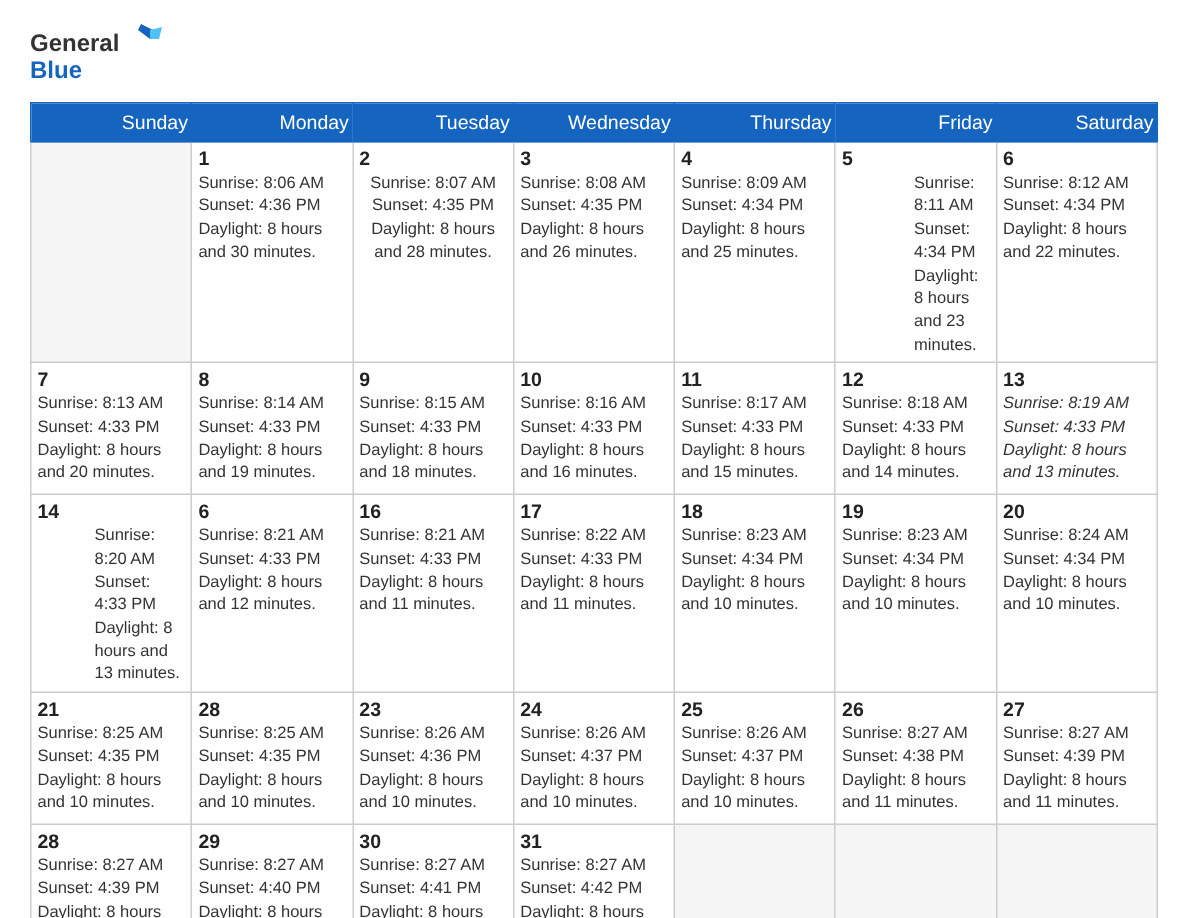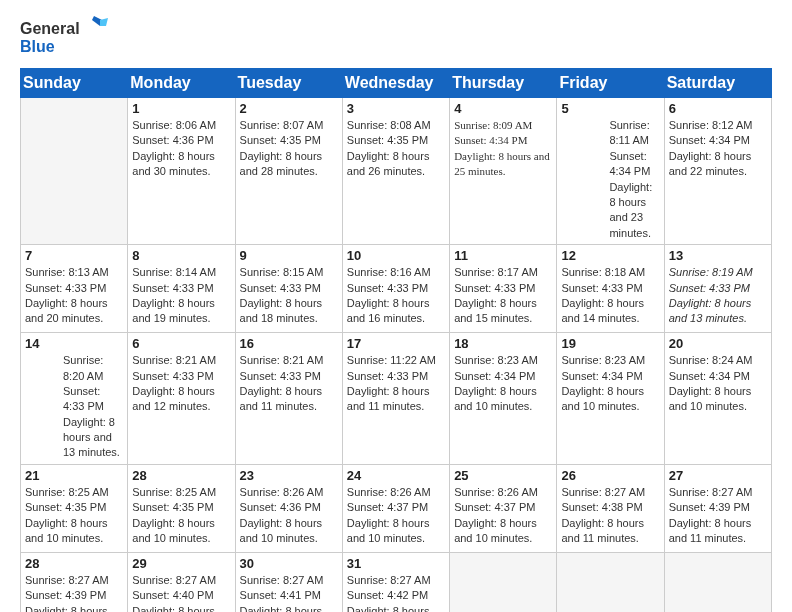--- a/index.html
+++ b/index.html
@@ -44,25 +44,25 @@
     .calendar {
       flex: 1;
       border: 1px solid #ccc;
       border-collapse: collapse;
       width: 100%;
       table-layout: fixed;
     }
     .calendar th {
       background: #1565c0;
       color: #fff;
-      text-align: left;
-      font-size: 16px;
+      text-align: right;
+      font-size: 13px;
       padding: 5px 2px;
       border: 1px solid #1565c0;
-      font-weight: bold;
+      font-weight: normal;
     }
     .calendar td {
       border: 1px solid #ccc;
       vertical-align: top;
       padding: 3px 4px;
       font-size: 10px;
       color: #333;
       background: #fff;
       height: 88px;
     }
@@ -120,33 +120,33 @@
     <tr>
           <td class="empty"></td>
           <td>
             <span class="day-num">1</span>
             <div class="day-info" style="white-space: pre-line;">Sunrise: 8:06 AM
 Sunset: 4:36 PM
 Daylight: 8 hours and 30 minutes.</div>
           </td>
           <td>
             <span class="day-num">2</span>
-            <div class="day-info" style="white-space: pre-line;">Sunrise: 8:07 AM
+            <div class="day-info" style="white-space: pre-line; text-align: center;">Sunrise: 8:07 AM
 Sunset: 4:35 PM
 Daylight: 8 hours and 28 minutes.</div>
           </td>
           <td>
             <span class="day-num">3</span>
             <div class="day-info" style="white-space: pre-line;">Sunrise: 8:08 AM
 Sunset: 4:35 PM
 Daylight: 8 hours and 26 minutes.</div>
           </td>
           <td>
             <span class="day-num">4</span>
-            <div class="day-info" style="white-space: pre-line; font-family: Liberation Serif, serif;">Sunrise: 8:09 AM
+            <div class="day-info" style="white-space: pre-line;">Sunrise: 8:09 AM
 Sunset: 4:34 PM
 Daylight: 8 hours and 25 minutes.</div>
           </td>
           <td>
             <span class="day-num">5</span>
             <div class="day-info" style="white-space: pre-line; margin-left: 48px;">Sunrise: 8:11 AM
 Sunset: 4:34 PM
 Daylight: 8 hours and 23 minutes.</div>
           </td>
           <td>
@@ -214,21 +214,21 @@
 Daylight: 8 hours and 12 minutes.</div>
           </td>
           <td>
             <span class="day-num">16</span>
             <div class="day-info" style="white-space: pre-line;">Sunrise: 8:21 AM
 Sunset: 4:33 PM
 Daylight: 8 hours and 11 minutes.</div>
           </td>
           <td>
             <span class="day-num">17</span>
-            <div class="day-info" style="white-space: pre-line;">Sunrise: 11:22 AM
+            <div class="day-info" style="white-space: pre-line;">Sunrise: 8:22 AM
 Sunset: 4:33 PM
 Daylight: 8 hours and 11 minutes.</div>
           </td>
           <td>
             <span class="day-num">18</span>
             <div class="day-info" style="white-space: pre-line;">Sunrise: 8:23 AM
 Sunset: 4:34 PM
 Daylight: 8 hours and 10 minutes.</div>
           </td>
           <td>

